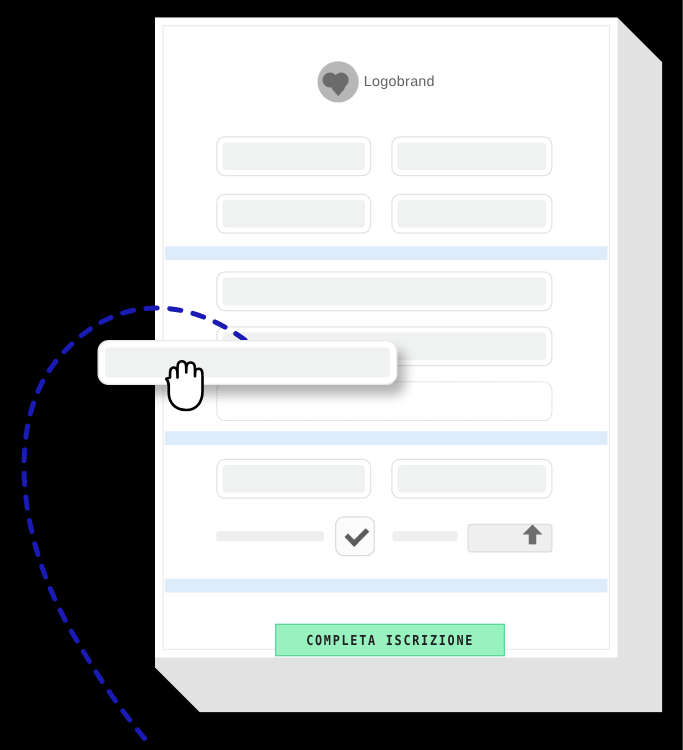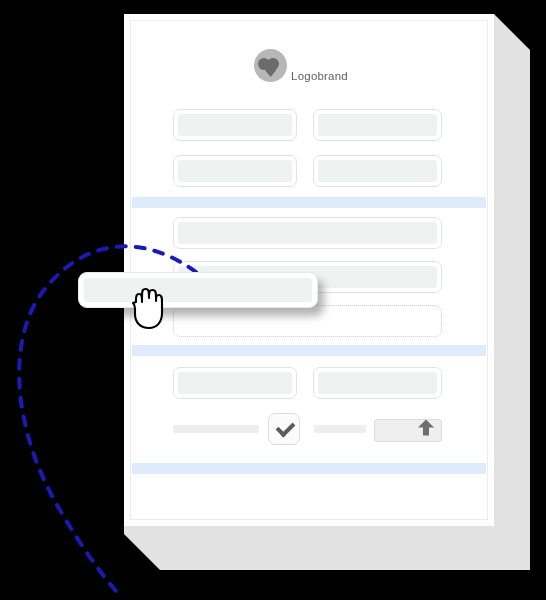--- a/index.html
+++ b/index.html
@@ -53,21 +53,21 @@
     box-sizing: border-box;
     background: #ffffff;
   }
 
   
   .brand {
     position: absolute;
     left: 0; right: 16px;
     top: 28px;
     display: flex;
-    align-items: flex-end;
+    align-items: center;
     justify-content: center;
     gap: 4px;
   }
   .brand-mark {
     width: 33px;
     height: 33px;
     border-radius: 50%;
     background: #b7b7b7;
     position: relative;
     overflow: hidden;
@@ -333,20 +333,23 @@
       </div>
 
       <div class="bar" style="left:183px; top:404px; width:52px; height:8px;"></div>
 
       <div class="upload" style="left:243px; top:398px; width:68px; height:23px;">
         <span class="arrow-up"></span>
       </div>
 
       <div class="divider" style="top:442px;"></div>
 
+      <div class="cta" style="left:89px; top:478px; width:184px; height:26px;">
+        <span class="cta-label">COMPLETA ISCRIZIONE</span>
+      </div>
 
     </div>
   </div>
 
   <svg class="motion-path" viewBox="0 0 546 600" width="546" height="600">
     <path d="M 196 272
              C 150 238, 90 232, 44 290
              C 6 338, 12 430, 60 510
              C 82 548, 104 578, 122 598" fill="none" stroke="#1a1ab4" stroke-width="4" stroke-linecap="round" stroke-dasharray="9 10"></path>
   </svg>

